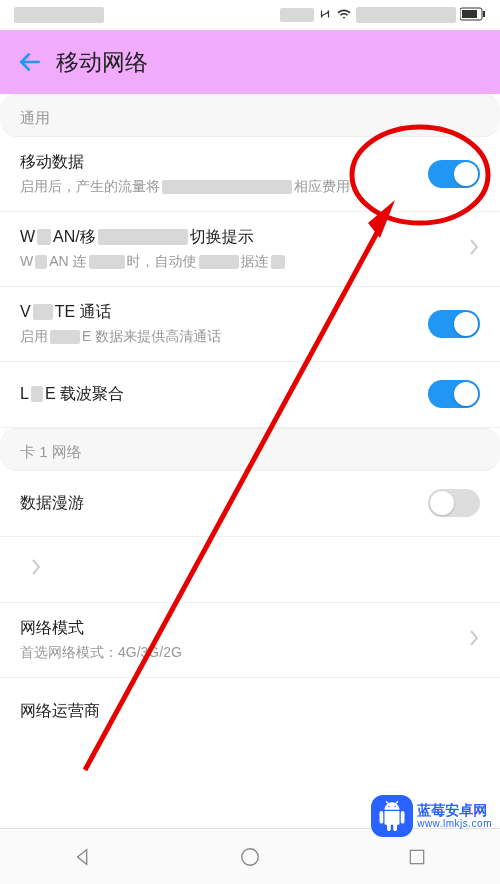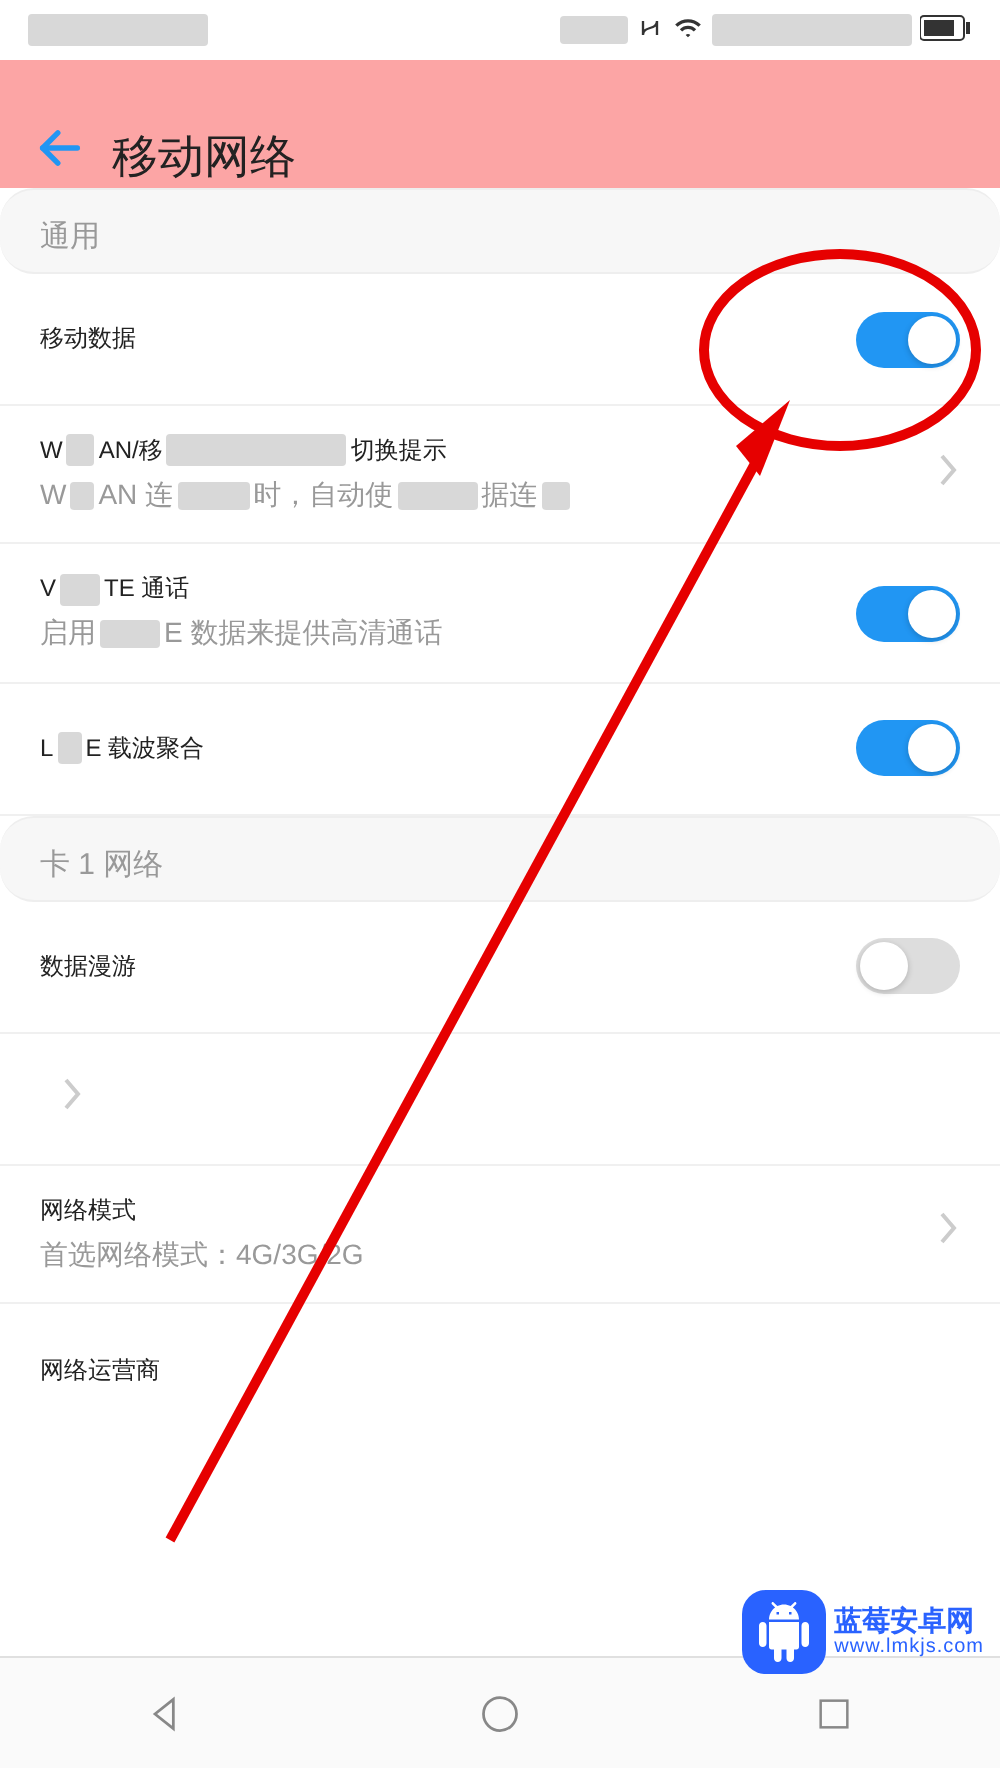--- a/index.html
+++ b/index.html
@@ -2,30 +2,30 @@
 <html><head>
 <meta charset="utf-8">
 <style>
   * { margin: 0; padding: 0; box-sizing: border-box; }
   html, body { width: 500px; height: 884px; font-family: -apple-system, "PingFang SC", "Microsoft YaHei", sans-serif; background: #fff; overflow: hidden; position: relative; }
   
   .status-bar { height: 30px; display: flex; justify-content: space-between; align-items: center; padding: 0 14px; font-size: 12px; color: #333; }
   .status-left, .status-right { display: flex; align-items: center; gap: 4px; }
   .blur-box { background: #d8d8d8; border-radius: 2px; display: inline-block; }
   
-  .header { height: 64px; display: flex; align-items: flex-end; padding: 0 10px; background: #fca5a5; }
+  .header { height: 64px; display: flex; align-items: center; padding: 0 10px; background: #f0abfc; }
   .back-arrow { width: 40px; height: 40px; display: flex; align-items: center; justify-content: center; cursor: pointer; }
   .page-title { font-size: 23px; color: #222; font-weight: 500; margin-left: 6px; }
   
   .section-header { padding: 14px 20px 8px; font-size: 15px; color: #999; background: #f7f7f7; border-top: 1px solid #eee; border-bottom: 1px solid #eee; border-radius: 17px; }
   
   .list { background: #fff; }
   .row { padding: 14px 20px; border-bottom: 1px solid #f0f0f0; display: flex; align-items: center; justify-content: space-between; min-height: 66px; }
   .row-main { flex: 1; display: flex; flex-direction: column; gap: 4px; }
-  .row-title { font-size: 12px; color: #222; line-height: 1.4; display: flex; align-items: center; flex-wrap: wrap; }
+  .row-title { font-size: 16px; color: #222; line-height: 1.4; display: flex; align-items: center; flex-wrap: wrap; }
   .row-sub { font-size: 14px; color: #999; line-height: 1.4; display: flex; align-items: center; flex-wrap: wrap; }
   .row-right { margin-left: 10px; display: flex; align-items: center; }
   
   .toggle { width: 52px; height: 28px; border-radius: 14px; position: relative; transition: .2s; cursor: pointer; }
   .toggle.on { background: #2196f3; }
   .toggle.off { background: #ddd; }
   .toggle .knob { position: absolute; top: 2px; width: 24px; height: 24px; background: #fff; border-radius: 50%; box-shadow: 0 1px 3px rgba(0,0,0,.2); transition: .2s; }
   .toggle.on .knob { right: 2px; }
   .toggle.off .knob { left: 2px; }
   
@@ -83,20 +83,25 @@
   <div class="page-title">移动网络</div>
 </div>
 
 <div class="section-header">通用</div>
 
 <div class="list">
 
   <div class="row">
     <div class="row-main">
       <div class="row-title">移动数据</div>
+      <div class="row-sub">
+        <span>启用后，产生的流量将</span>
+        <span class="inline-blur" style="width:130px;height:14px"></span>
+        <span>相应费用</span>
+      </div>
     </div>
     <div class="row-right">
       <div class="toggle on">
           <div class="knob"></div>
         </div>
     </div>
   </div>
 
   <div class="row">
     <div class="row-main">

